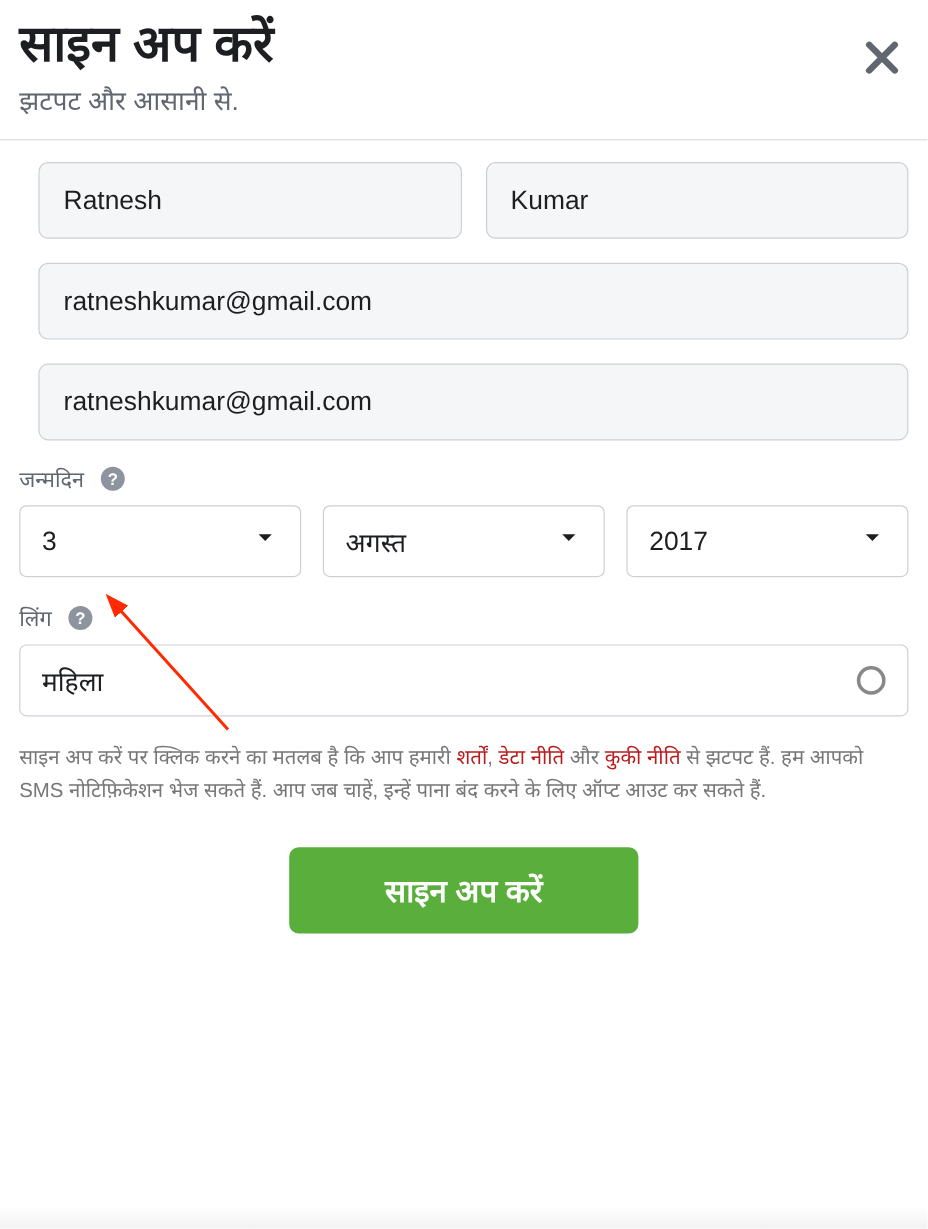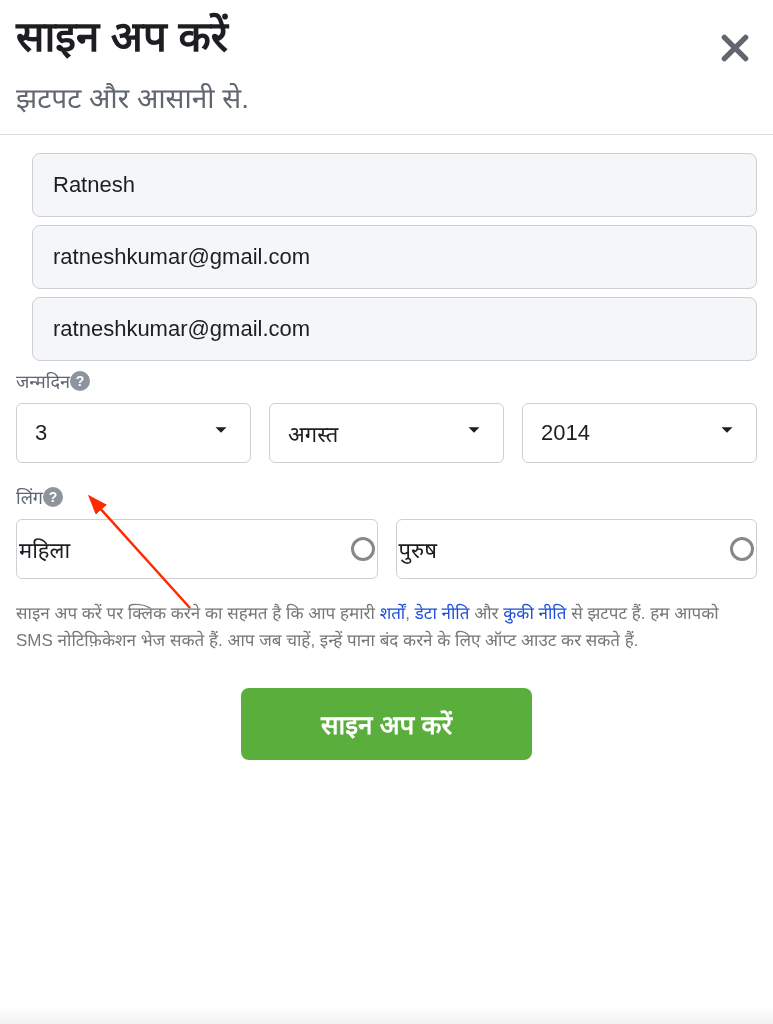--- a/index.html
+++ b/index.html
@@ -17,41 +17,41 @@
     border-bottom: 1px solid #dadde1;
     position: relative;
   }
   .title {
     font-size: 42px;
     font-weight: 800;
     color: #1c1e21;
     line-height: 1.2;
   }
   .subtitle {
-    font-size: 28px;
+    font-size: 22px;
     color: #606770;
-    margin-top: 16px;
+    margin-top: 6px;
   }
   .close-icon {
     position: absolute;
     right: 22px;
     top: 32px;
     width: 32px;
     height: 32px;
     cursor: pointer;
     color: #606770;
   }
   .close-icon svg { width: 32px; height: 32px; }
   .form {
     padding: 18px 16px 0 16px;
   }
   .row {
     display: flex;
     gap: 20px;
-    margin-bottom: 8px;
+    margin-bottom: 20px;
     padding-left: 16px;
   }
   .field {
     flex: 1;
     background: #f5f6f7;
     border: 1px solid #ccd0d5;
     border-radius: 8px;
     padding: 18px 20px;
     font-size: 22px;
     color: #1c1e21;
@@ -68,21 +68,21 @@
   .field.focused {
     border-color: #a8b0b9;
     cursor: text;
   }
   .section-label {
     font-size: 18px;
     color: #606770;
     margin-bottom: 10px;
     display: flex;
     align-items: center;
-    gap: 0;
+    gap: 14px;
   }
   .help-icon {
     width: 20px; height: 20px;
     border-radius: 50%;
     background: #8d949e;
     color: #fff;
     font-size: 14px;
     display: inline-flex;
     align-items: center;
     justify-content: center;
@@ -104,41 +104,41 @@
     align-items: center;
     font-size: 22px;
     cursor: pointer;
   }
   .chevron-down-icon svg { width: 22px; height: 22px; fill: #1c1e21; }
   .radio-wrap {
     flex: 1;
     border: 1px solid #ccd0d5;
     border-radius: 6px;
     background: #fff;
-    padding: 14px 2px;
+    padding: 14px 18px;
     display: flex;
     justify-content: space-between;
     align-items: center;
     font-size: 22px;
     cursor: pointer;
   }
   .radio-circle {
     width: 24px; height: 24px;
     border: 3px solid #888;
     border-radius: 50%;
     background: #fff;
   }
   .terms {
     padding: 0 16px;
     font-size: 17px;
     color: #777;
     line-height: 1.55;
   }
   .terms a {
-    color: #1d4ed8;
+    color: #b91c1c;
     text-decoration: none;
     cursor: pointer;
   }
   .submit-row {
     text-align: center;
     margin-top: 34px;
   }
   .submit-btn {
     background: linear-gradient(#67ae55, #5b9e4a);
     background-color: #5cb034;
@@ -178,20 +178,23 @@
       </svg>
   </div>
 </div>
 
 <div class="form">
 
   <div class="row">
     <div class="field">
       <input type="text" value="Ratnesh" style="">
     </div>
+    <div class="field">
+      <input type="text" value="Kumar" style="">
+    </div>
   </div>
 
   <div class="row">
     <div class="field">
       <input type="text" value="ratneshkumar@gmail.com" style="">
     </div>
   </div>
 
   <div class="row">
     <div class="field">
@@ -211,46 +214,42 @@
             <path d="M6 9l6 6 6-6z"></path>
           </svg></span>
     </div>
     <div class="select-wrap">
       <span>अगस्त</span>
       <span class="chevron-down-icon"><svg viewBox="0 0 24 24">
             <path d="M6 9l6 6 6-6z"></path>
           </svg></span>
     </div>
     <div class="select-wrap">
-      <span>2014</span>
+      <span>2017</span>
       <span class="chevron-down-icon"><svg viewBox="0 0 24 24">
             <path d="M6 9l6 6 6-6z"></path>
           </svg></span>
     </div>
   </div>
 
   <div class="section-label">
     <span>लिंग</span>
     <span class="help-icon">?</span>
   </div>
   <div class="gender-row">
     <label class="radio-wrap">
       <span>महिला</span>
       <span class="radio-circle"></span>
     </label>
-    <label class="radio-wrap">
-      <span>पुरुष</span>
-      <span class="radio-circle"></span>
-    </label>
   </div>
 
 </div>
 
 <div class="terms">
-  <span>साइन अप करें पर क्लिक करने का सहमत है कि आप हमारी </span><a>शर्तों</a><span>, </span><a>डेटा नीति</a><span> और </span><a>कुकी नीति</a><span> से झटपट हैं. हम आपको SMS नोटिफ़िकेशन भेज सकते हैं. आप जब चाहें, इन्हें पाना बंद करने के लिए ऑप्ट आउट कर सकते हैं.</span>
+  <span>साइन अप करें पर क्लिक करने का मतलब है कि आप हमारी </span><a>शर्तों</a><span>, </span><a>डेटा नीति</a><span> और </span><a>कुकी नीति</a><span> से झटपट हैं. हम आपको SMS नोटिफ़िकेशन भेज सकते हैं. आप जब चाहें, इन्हें पाना बंद करने के लिए ऑप्ट आउट कर सकते हैं.</span>
 </div>
 
 <div class="submit-row">
   <button class="submit-btn">साइन अप करें</button>
 </div>
 
 <div class="arrow">
   <svg width="140" height="140">
     <defs>
       <marker id="ah" markerWidth="10" markerHeight="10" refX="2" refY="3" orient="auto">

